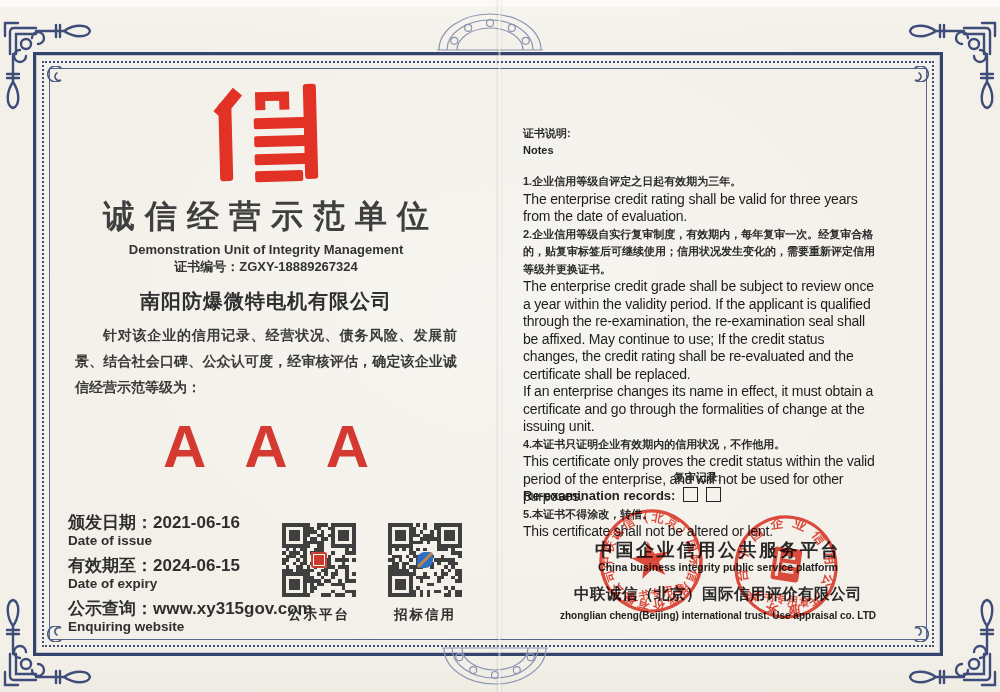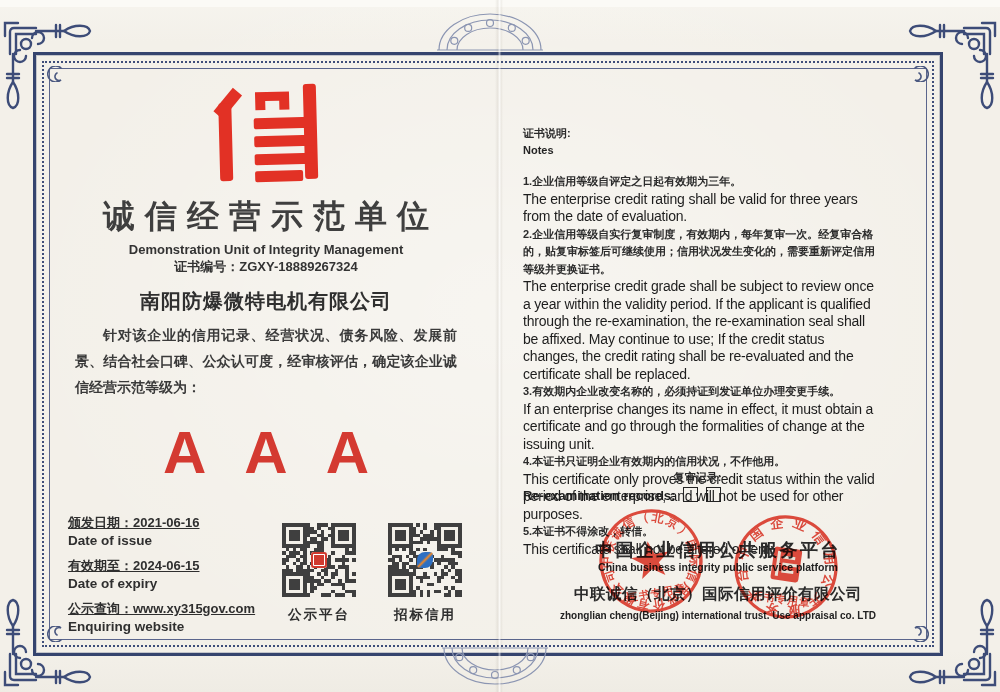--- a/index.html
+++ b/index.html
@@ -29,23 +29,23 @@
   .fold{position:absolute;left:495px;top:0;width:8px;height:692px;z-index:40;pointer-events:none;
     background:linear-gradient(90deg,rgba(110,100,85,0) 0%,rgba(110,100,85,.10) 35%,rgba(255,255,255,.55) 55%,rgba(110,100,85,.07) 80%,rgba(110,100,85,0) 100%);}
   
   .left-page{position:absolute;left:52px;top:80px;width:428px;text-align:center;z-index:10;}
   .logo{width:122px;height:104px;display:block;margin:0 auto;}
   .title{margin-top:12px;font-size:32px;line-height:40px;font-weight:700;color:#3f3f3f;letter-spacing:10px;padding-left:10px;}
   .subtitle{margin-top:5px;font-size:13px;line-height:17px;font-weight:700;color:#333;}
   .certno{font-size:13px;line-height:17px;font-weight:700;color:#333;}
   .company{margin-top:13px;font-size:20px;line-height:26px;font-weight:700;letter-spacing:1px;color:#2f2f2f;}
   .statement{margin:8px auto 0;width:382px;font-size:14px;line-height:26px;font-weight:700;color:#3a3a3a;text-align:justify;text-indent:2em;}
-  .grade{margin-top:22px;font-size:60px;line-height:62px;font-weight:700;color:#d43a31;letter-spacing:38px;padding-left:38px;}
+  .grade{margin-top:16px;font-size:60px;line-height:62px;font-weight:700;color:#d43a31;letter-spacing:38px;padding-left:38px;}
   .dates{position:absolute;left:68px;top:514px;text-align:left;z-index:10;}
-  .date-zh{font-size:13px;font-weight:700;line-height:18px;color:#2f2f2f;text-decoration:underline;}
+  .date-zh{font-size:17px;font-weight:700;line-height:18px;color:#2f2f2f;}
   .date-en{font-size:13.5px;font-weight:600;line-height:18px;color:#2f2f2f;margin-bottom:7px;}
   .qr-block{position:absolute;top:523px;width:74px;text-align:center;z-index:10;}
   .qr1{left:282px;} .qr2{left:388px;}
   .qr-wrap{position:relative;width:74px;height:74px;}
   .qr-svg{width:74px;height:74px;display:block;}
   .qr-logo{position:absolute;left:50%;top:50%;transform:translate(-50%,-50%);width:16px;height:16px;border-radius:3px;}
   .qr-logo.red{background:#cf3a2f;box-shadow:inset 0 0 0 2px #cf3a2f, inset 0 0 0 3px #fff;}
   .qr-logo.blue{background:linear-gradient(135deg,#2d6fc2 40%,#e8872c 50%,#2d6fc2 60%);border-radius:50% 20% 50% 20%;}
   .qr-label{margin-top:9px;font-size:13.5px;font-weight:700;letter-spacing:2px;color:#2f2f2f;}
   
@@ -493,21 +493,20 @@
   </div>
 
   <div class="notes">
     <div class="notes-label">证书说明:</div>
     <div class="notes-en-label">Notes</div>
     <div>
         <div class="note-zh">1.企业信用等级自评定之日起有效期为三年。</div>
         <div class="note-en">The enterprise credit rating shall be valid for three years from the date of evaluation.</div>
         <div class="note-zh">2.企业信用等级自实行复审制度，有效期内，每年复审一次。经复审合格的，贴复审标签后可继续使用；信用状况发生变化的，需要重新评定信用等级并更换证书。</div>
         <div class="note-en">The enterprise credit grade shall be subject to review once a year within the validity period. If the applicant is qualified through the re-examination, the re-examination seal shall be affixed. May continue to use; If the credit status changes, the credit rating shall be re-evaluated and the certificate shall be replaced.</div>
-        <div class="note-zh">3.有效期内企业改变名称的，必须持证到发证单位办理变更手续。</div>
         <div class="note-en">If an enterprise changes its name in effect, it must obtain a certificate and go through the formalities of change at the issuing unit.</div>
         <div class="note-zh">4.本证书只证明企业有效期内的信用状况，不作他用。</div>
         <div class="note-en">This certificate only proves the credit status within the valid period of the enterprise, and will not be used for other purposes.</div>
         <div class="note-zh">5.本证书不得涂改，转借。</div>
         <div class="note-en">This certificate shall not be altered or lent.</div>
       </div>
   </div>
 
   <div class="review">
     <div class="review-zh">复审记录:</div>

